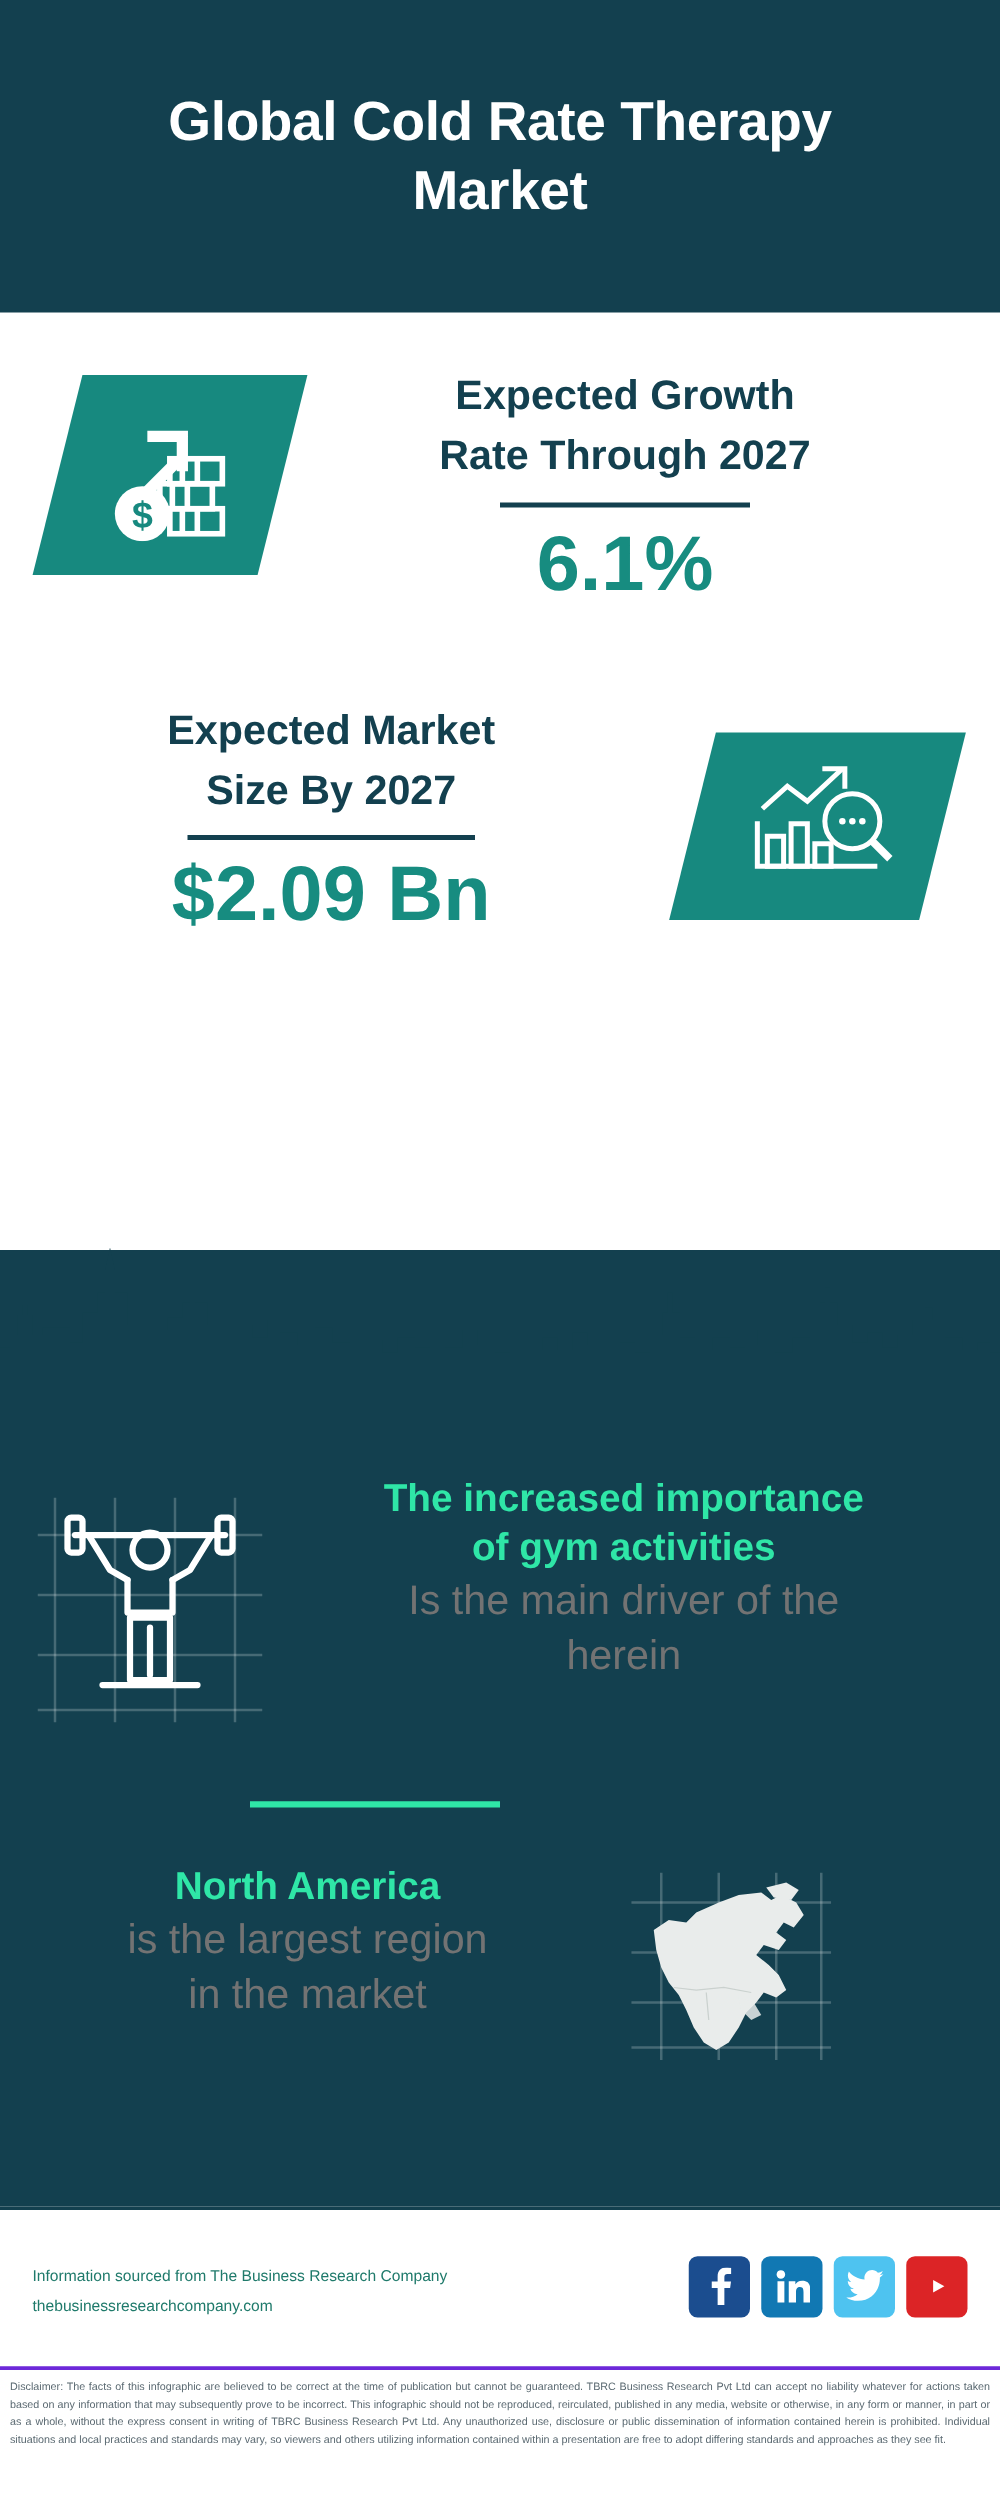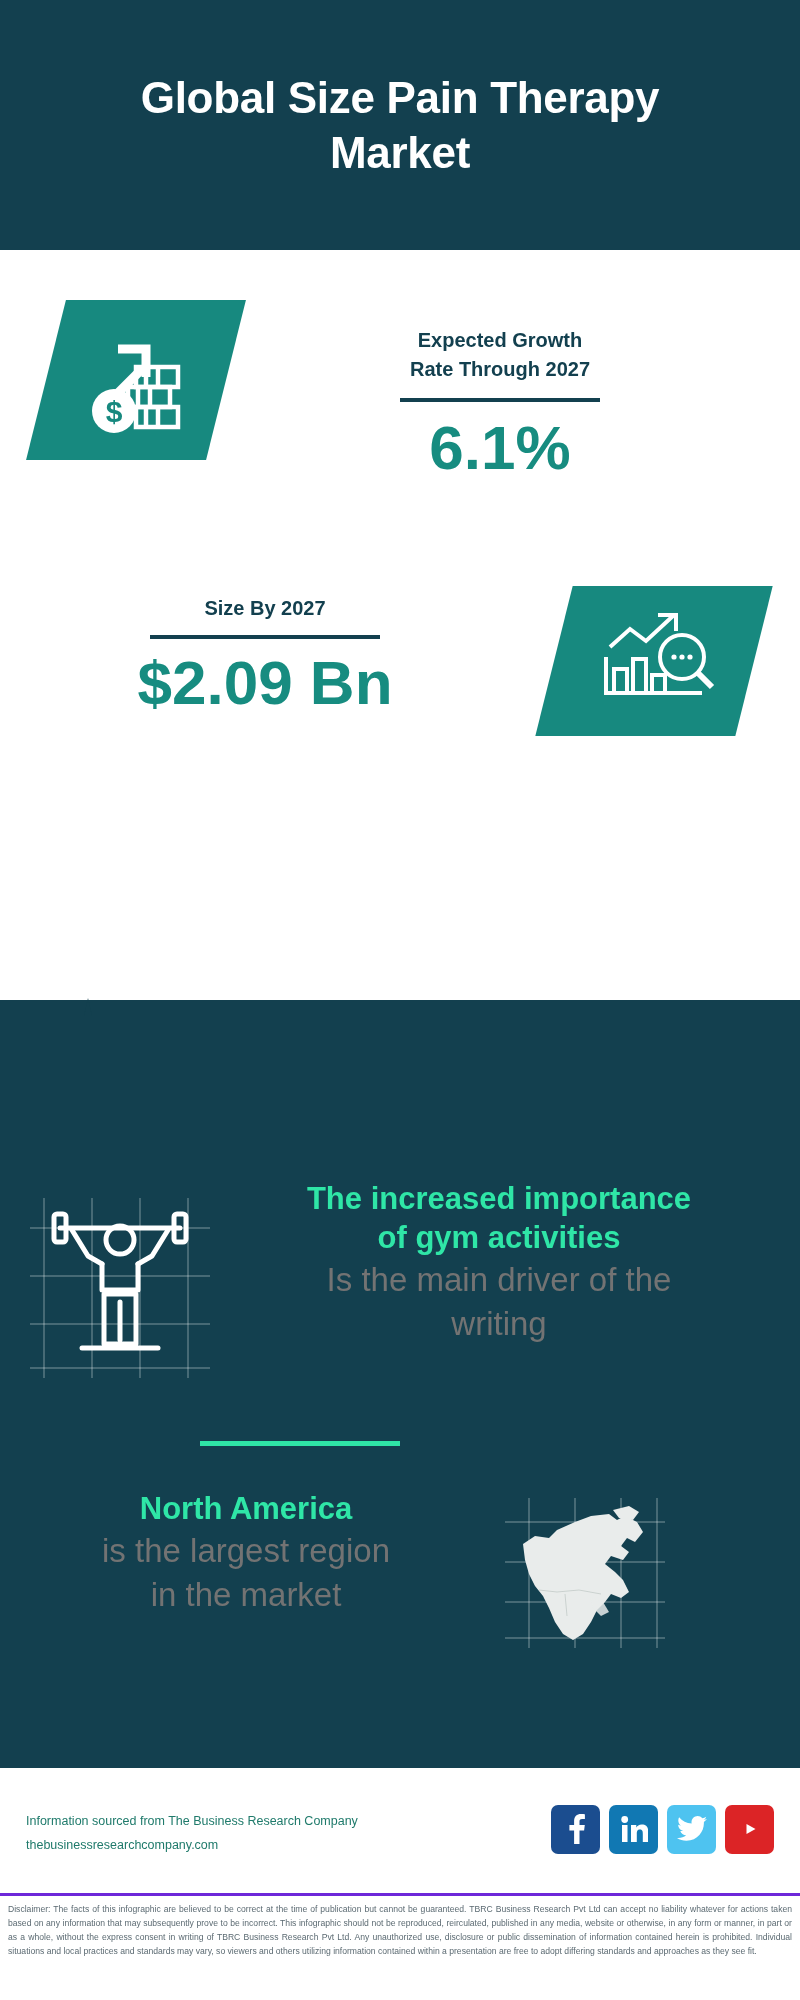--- a/index.html
+++ b/index.html
@@ -60,24 +60,23 @@
   .badge-inner { transform: skewX(14deg); }
 
   .growth-text {
     position: absolute;
     left: 250px; top: 42px;
     width: 500px;
     text-align: center;
   }
   .stat-label {
     color: #13404f;
-    font-size: 20px;
+    font-size: 33px;
     font-weight: bold;
     line-height: 1.45;
-    margin-top: 34px;
   }
   .stat-rule {
     width: 200px;
     height: 4px;
     background: #13404f;
     margin: 14px auto 10px auto;
   }
   .stat-value {
     color: #178c80;
     font-size: 62px;
@@ -226,21 +225,21 @@
     line-height: 1.62;
     text-align: justify;
   }
 </style>
 </head>
 <body>
 
 <div class="page">
 
   <div class="header">
-    <div class="header-title">Global Size Pain Therapy Market</div>
+    <div class="header-title">Global Cold Rate Therapy Market</div>
   </div>
 
   <div class="stat-growth">
 
     <div class="para-badge badge-growth">
       <div class="badge-inner">
         <svg width="120" height="110" viewBox="0 0 120 110">
 
           <path d="M20 92 L66 46" stroke="#fff" stroke-width="9" fill="none"></path>
           <path d="M42 26 L70 26 L70 54" stroke="#fff" stroke-width="9" fill="none" stroke-linejoin="miter"></path>
@@ -270,20 +269,21 @@
       </div>
       <div class="stat-rule"></div>
       <div class="stat-value">6.1%</div>
     </div>
   </div>
 
   <div class="stat-size">
 
     <div class="size-text">
       <div class="stat-label">
+        <div>Expected Market</div>
         <div>Size By 2027</div>
       </div>
       <div class="stat-rule"></div>
       <div class="stat-value">$2.09 Bn</div>
     </div>
 
     <div class="para-badge badge-size">
       <div class="badge-inner">
         <svg width="128" height="104" viewBox="0 0 128 104">
           <g stroke="#fff" stroke-width="4" fill="none">
@@ -346,21 +346,21 @@
           <line x1="90" y1="104" x2="90" y2="142"></line>
 
           <line x1="52" y1="150" x2="128" y2="150"></line>
         </g>
       </svg>
     </div>
     <div class="driver-text">
       <div class="accent-line">The increased importance</div>
       <div class="accent-line">of gym activities</div>
       <div class="white-line">Is the main driver of the</div>
-      <div class="white-line">writing</div>
+      <div class="white-line">herein</div>
     </div>
   </div>
 
   <div class="divider-teal"></div>
 
   <div class="region-row">
     <div class="region-text">
       <div class="accent-line">North America</div>
       <div class="white-line">is the largest region</div>
       <div class="white-line">in the market</div>

